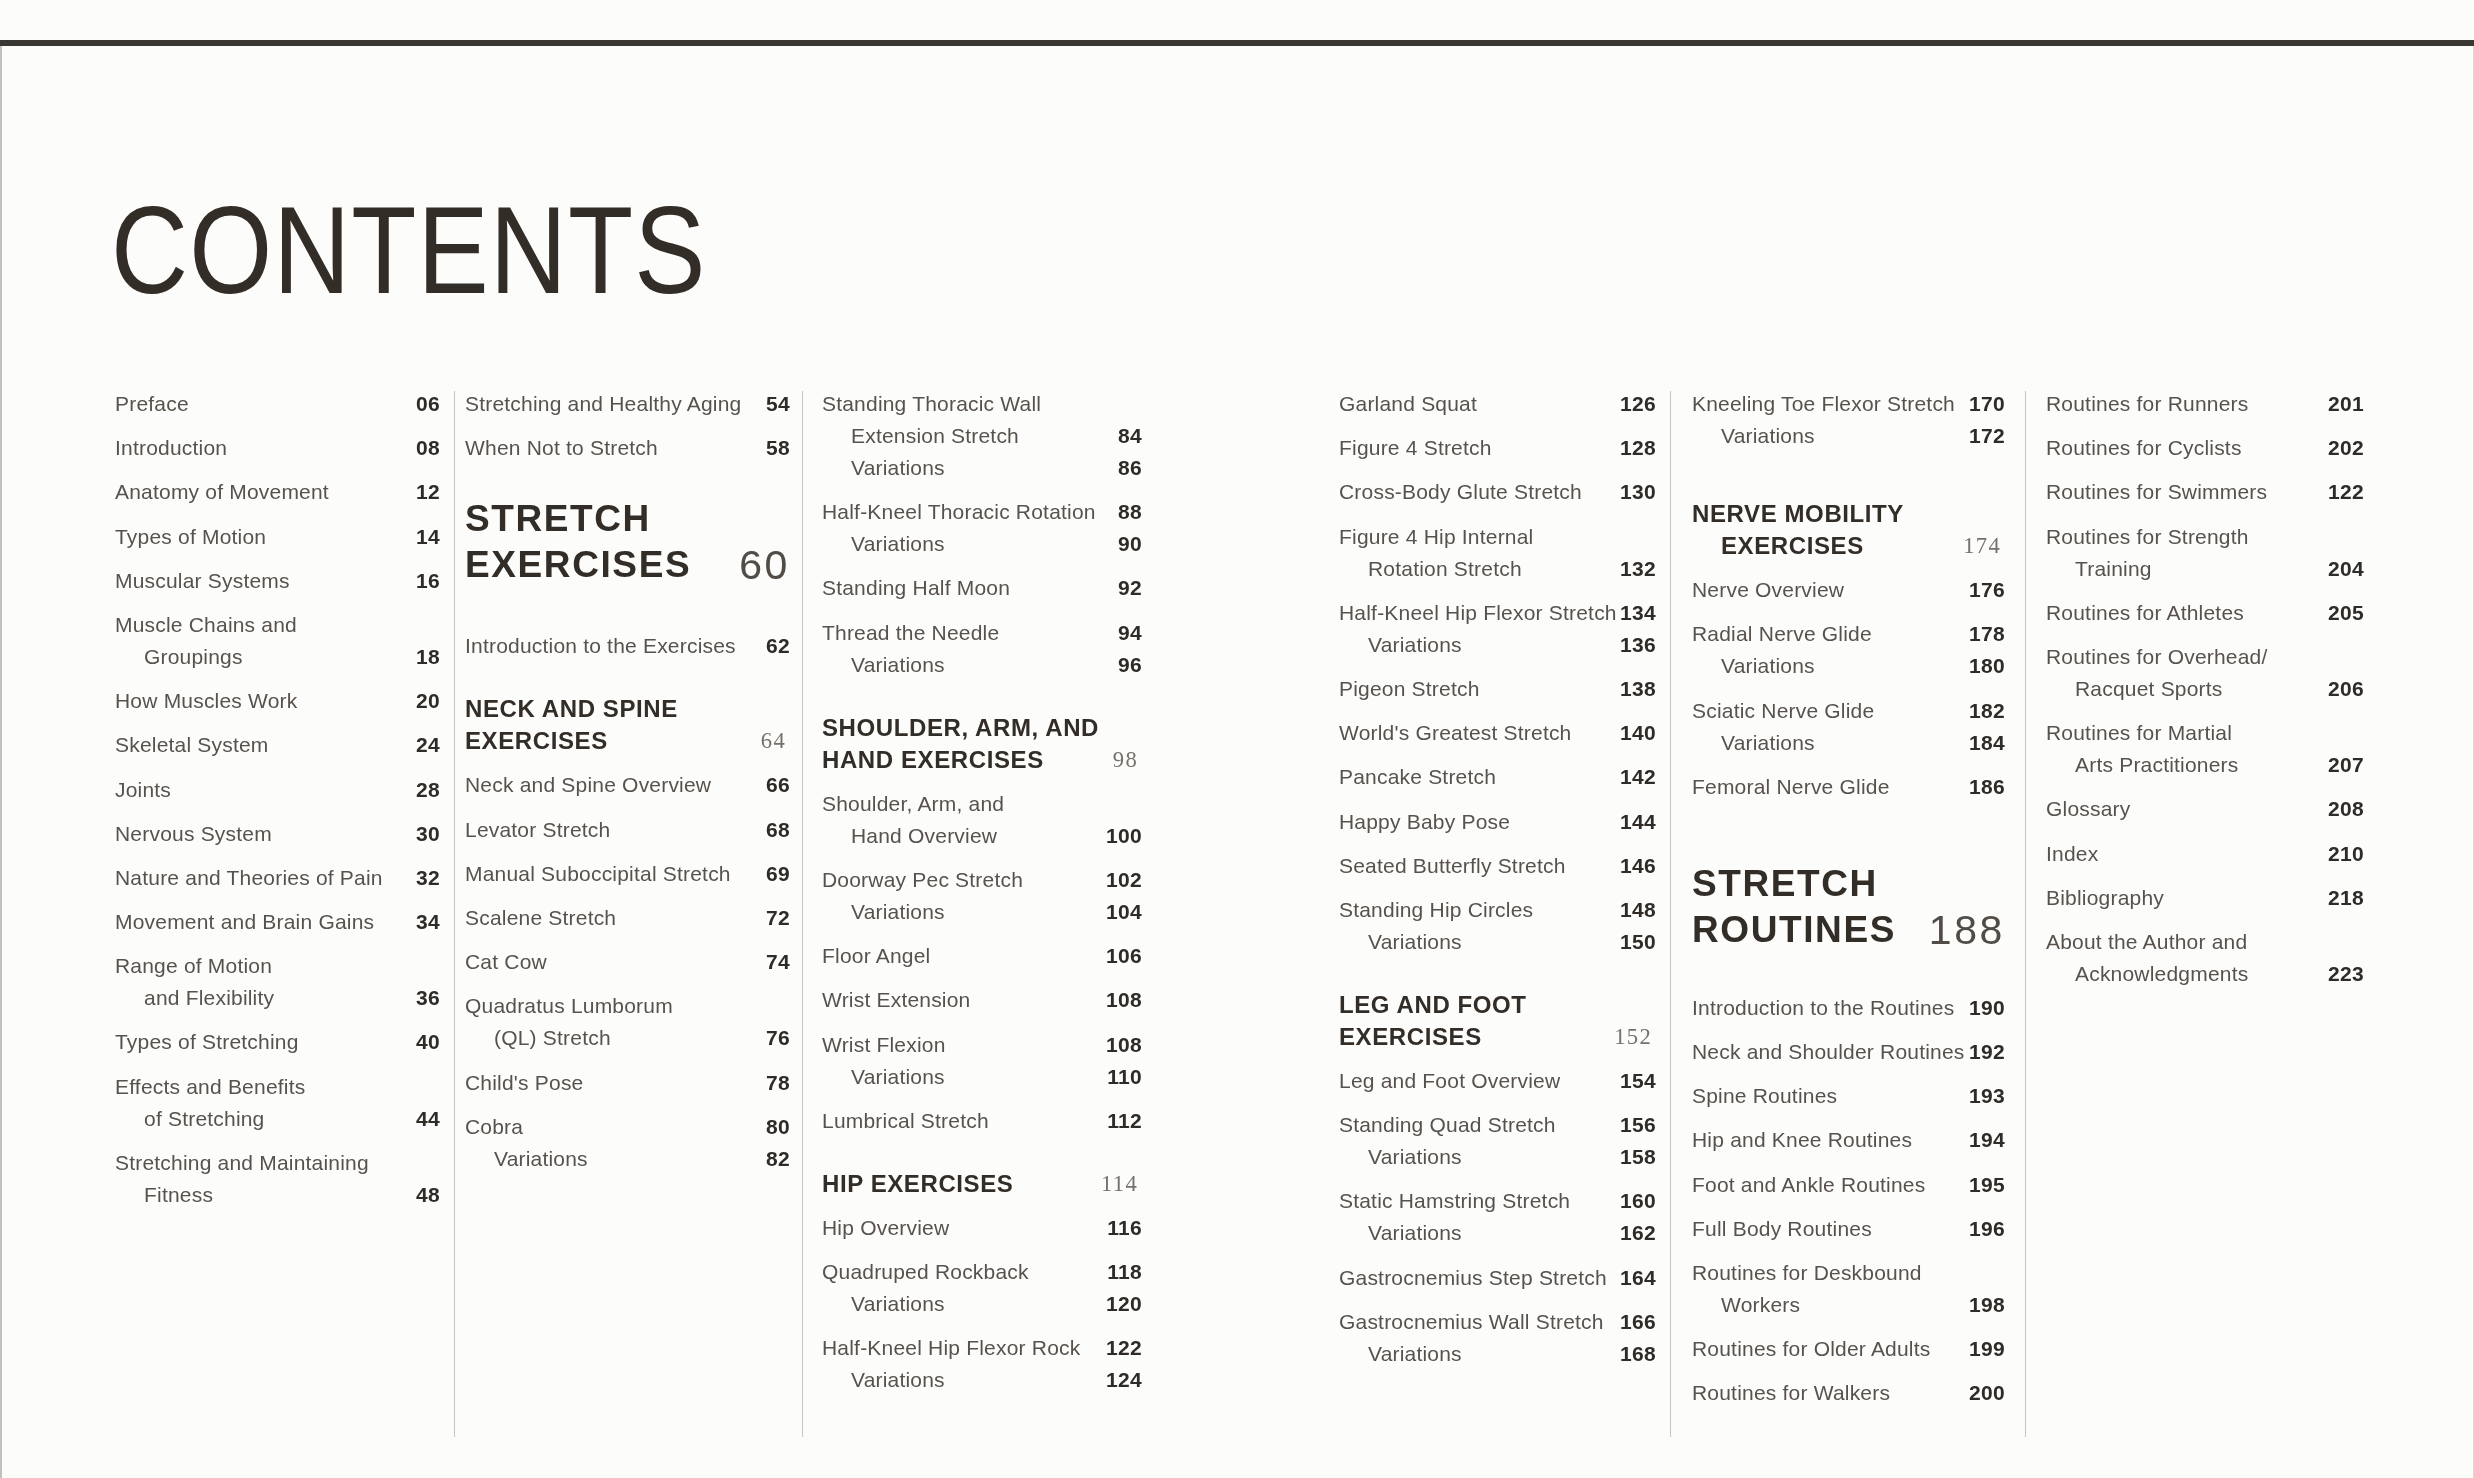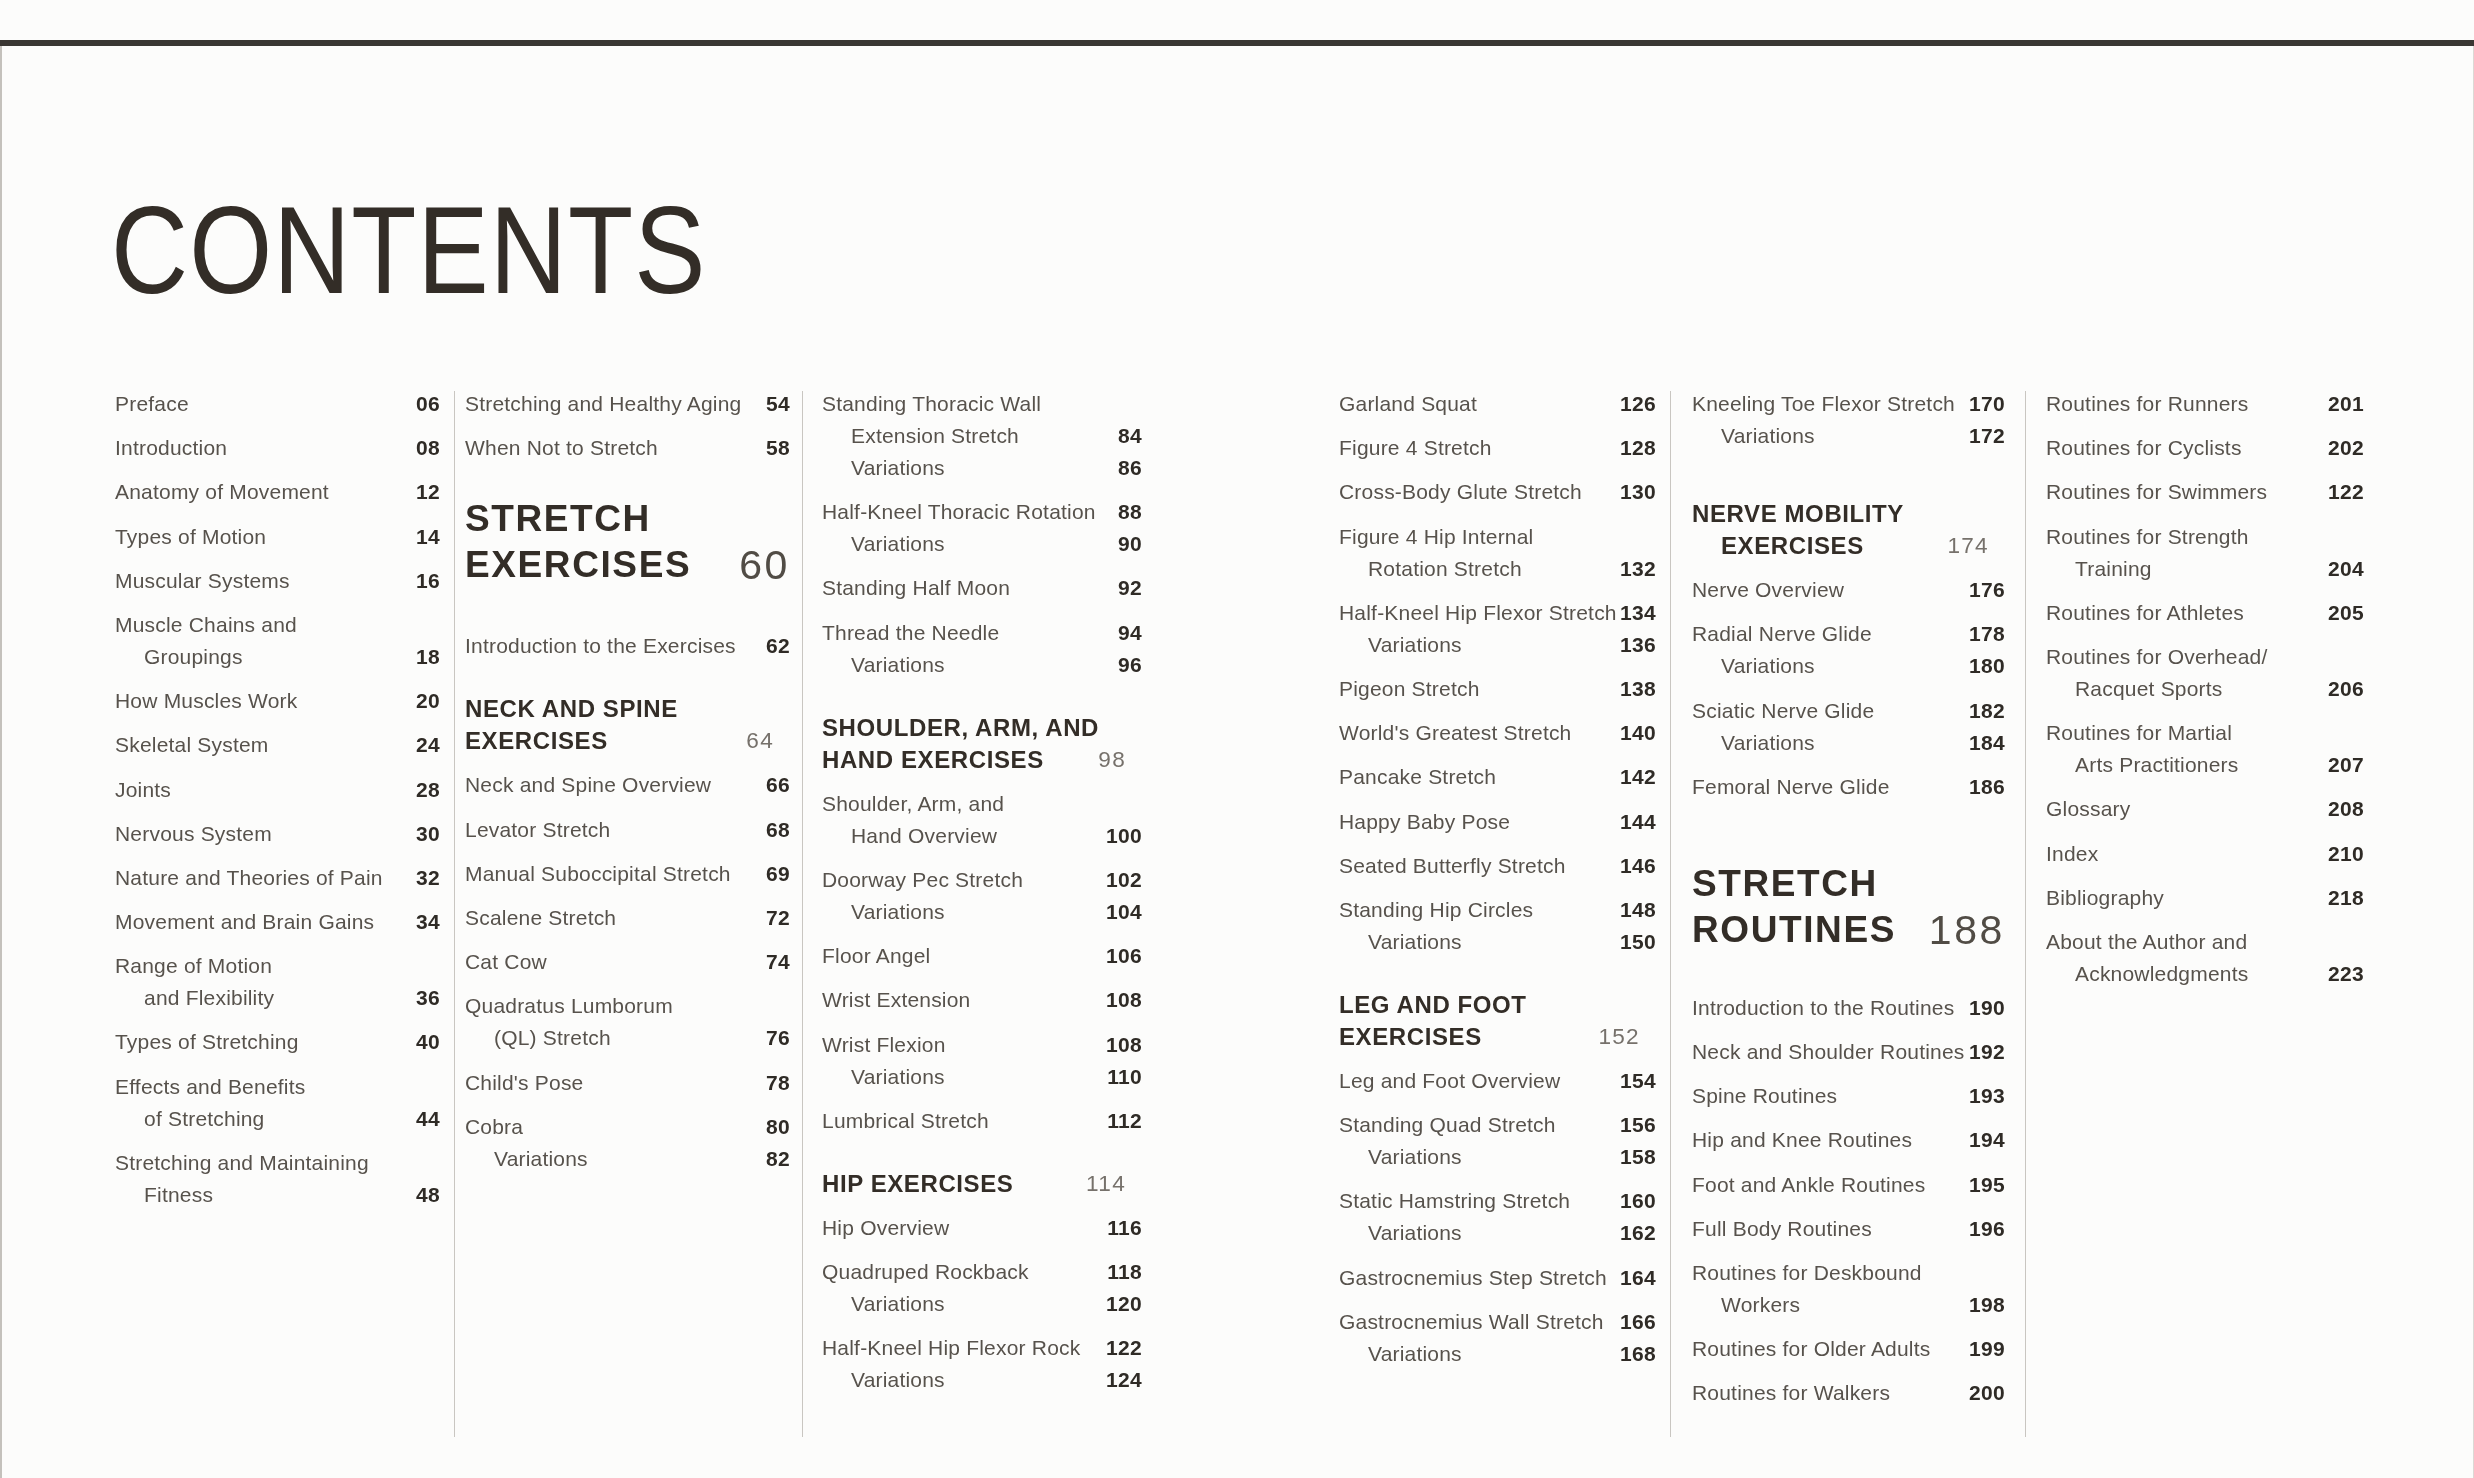--- a/index.html
+++ b/index.html
@@ -29,21 +29,21 @@
   .c4{left:1339px;width:317px;}
   .c5{left:1692px;width:313px;}
   .c6{left:2046px;width:318px;}
   .block{margin-bottom:12.2px;}
   .line{position:relative;}
   .entry .line{font-size:21px;line-height:32px;color:var(--text);letter-spacing:0.2px;font-weight:300;}
   .entry .num{position:absolute;right:0;top:0;font-weight:700;color:var(--num);letter-spacing:0.3px;}
   .ind{padding-left:29px;}
   .sub{margin-top:31px;}
   .sub .line{font-size:24px;line-height:32px;font-weight:700;color:var(--header);letter-spacing:0.6px;}
-  .sub .num{position:absolute;right:16px;top:0;font-weight:400;font-size:22.6px;color:var(--subnum);letter-spacing:1.3px;}
+  .sub .num{position:absolute;right:4px;top:0;font-weight:400;font-size:22.6px;color:var(--subnum);letter-spacing:1.3px;font-family:Liberation Serif, serif;}
   .big{margin-top:32px;margin-bottom:42px;}
   .big .line{font-size:37px;line-height:46px;font-weight:700;color:var(--header);letter-spacing:1.6px;}
   .big .num{position:absolute;right:0;bottom:0;font-weight:200;font-size:41px;color:var(--bignum);letter-spacing:2.6px;}
   .c5 .sub{margin-top:46px;}
   .c5 .big{margin-top:58px;margin-bottom:39px;}
 </style>
 </head>
 <body>
 
 <div class="page">

